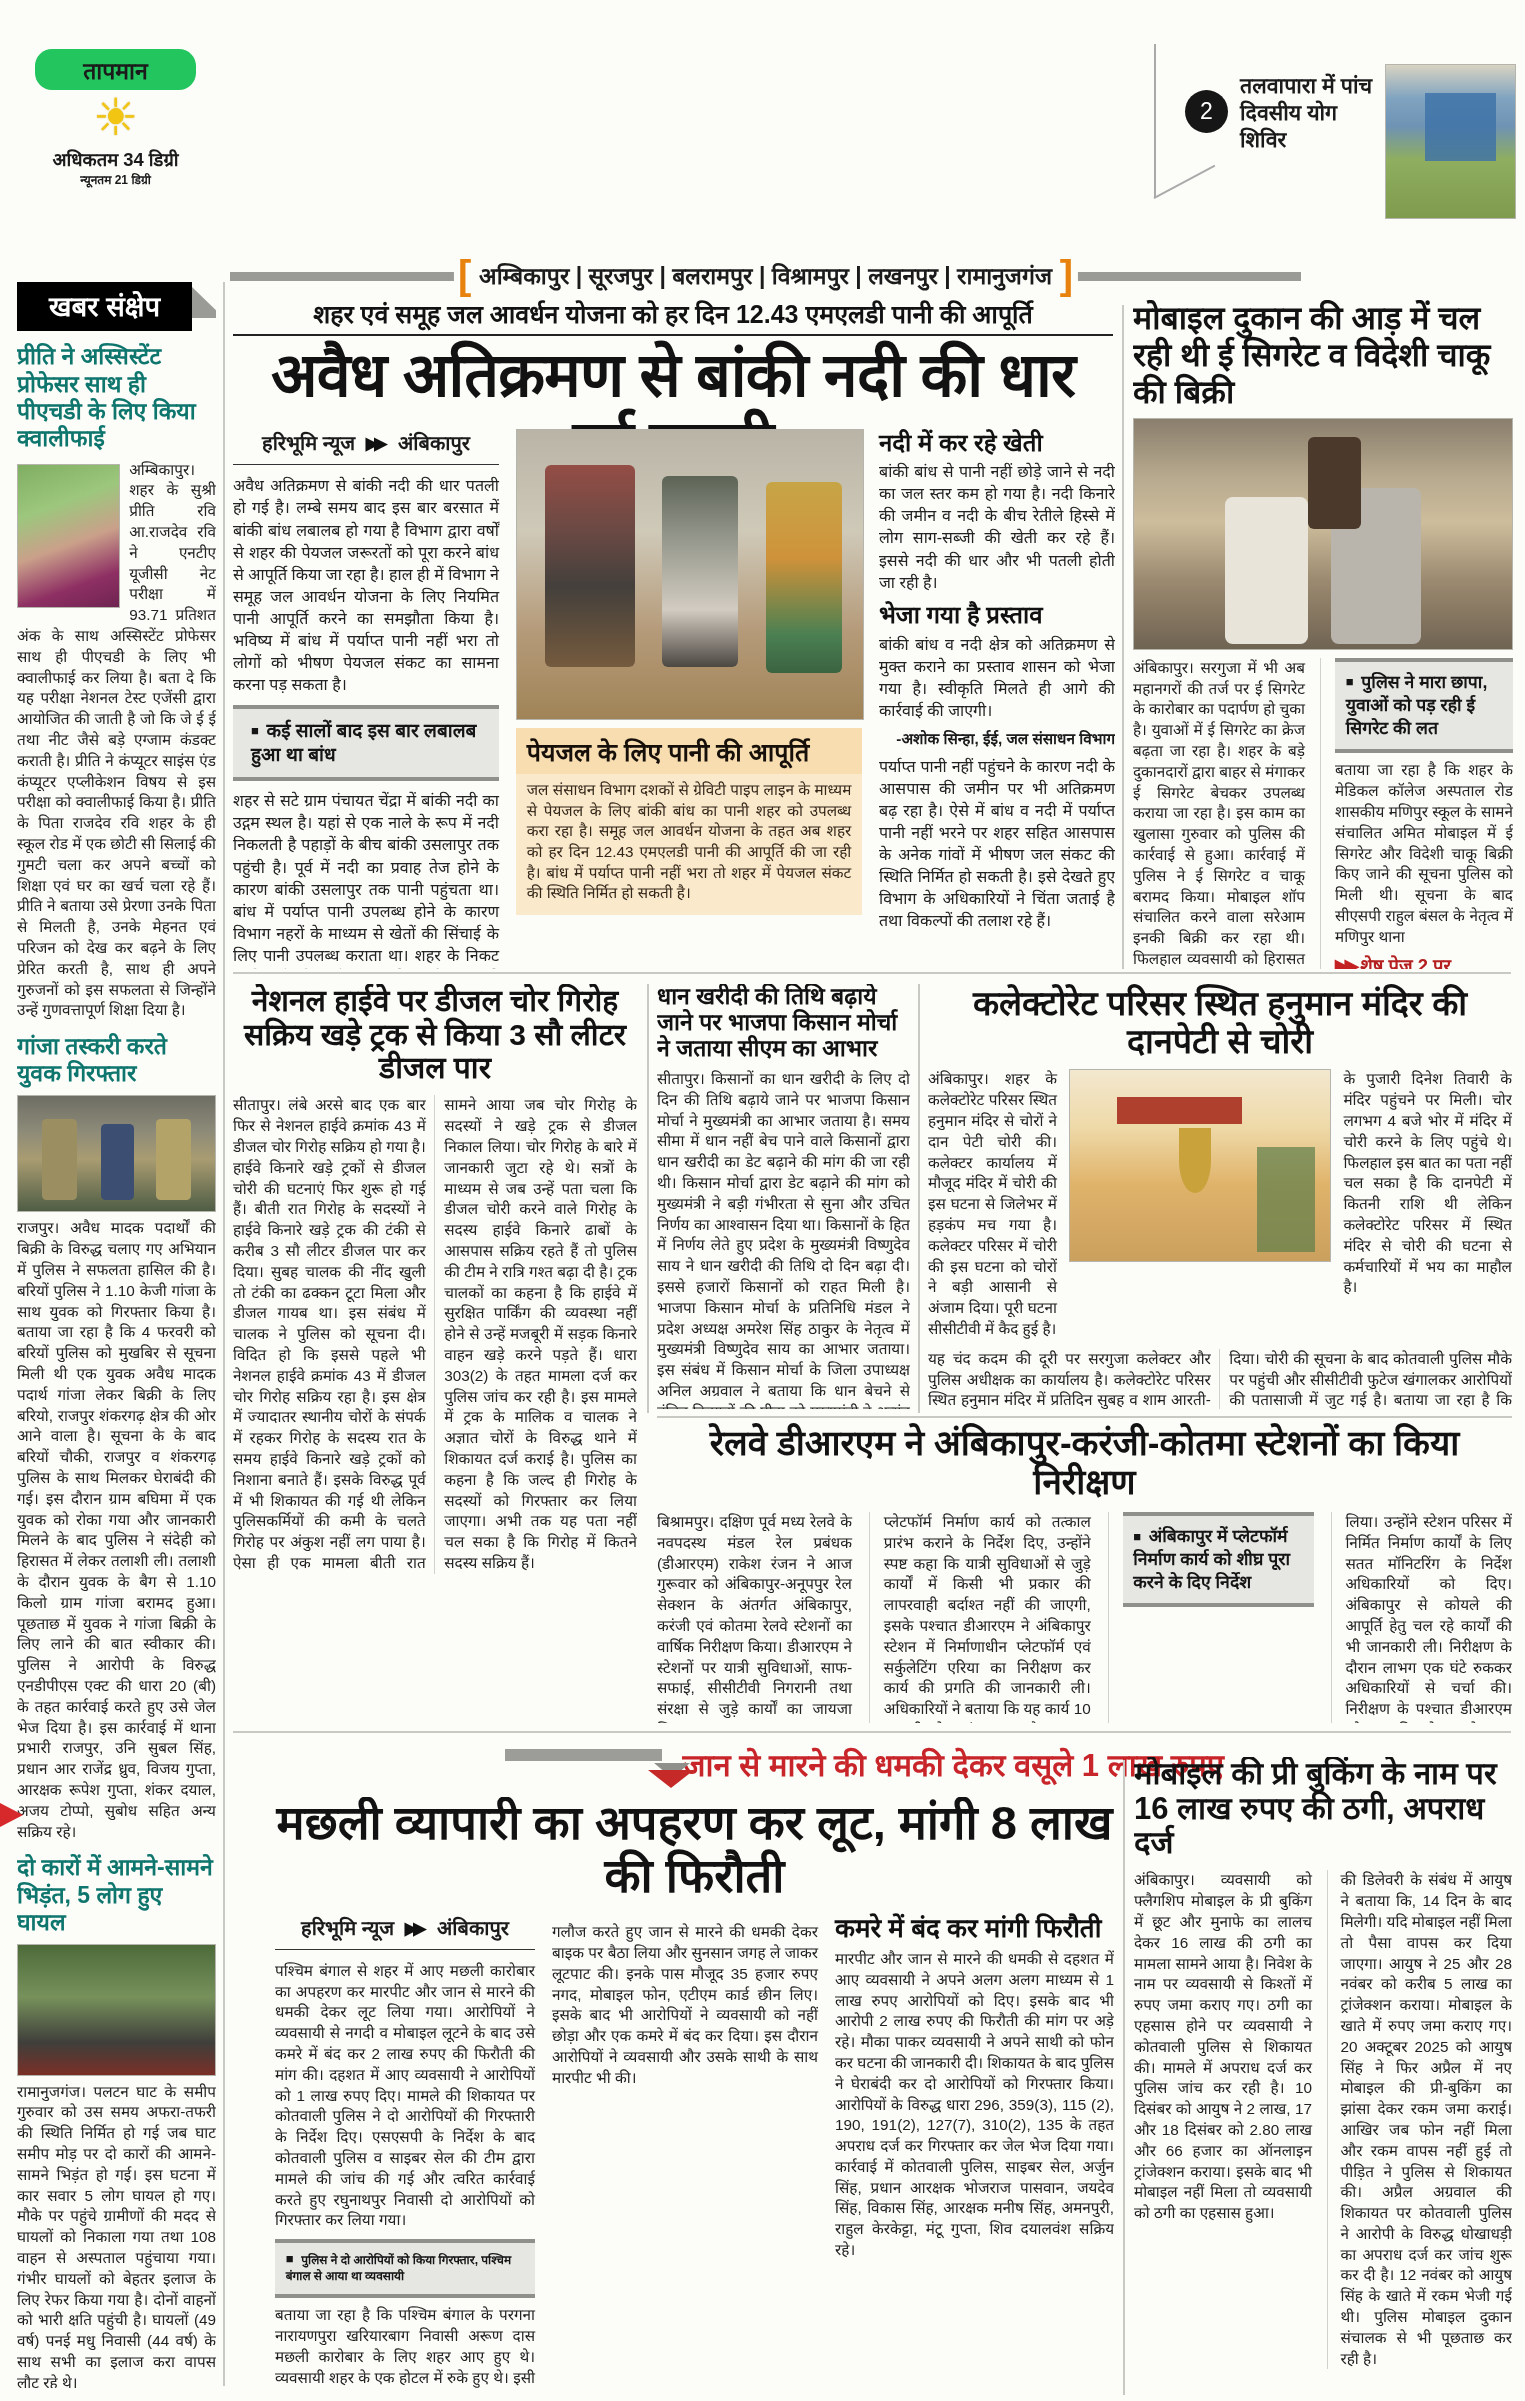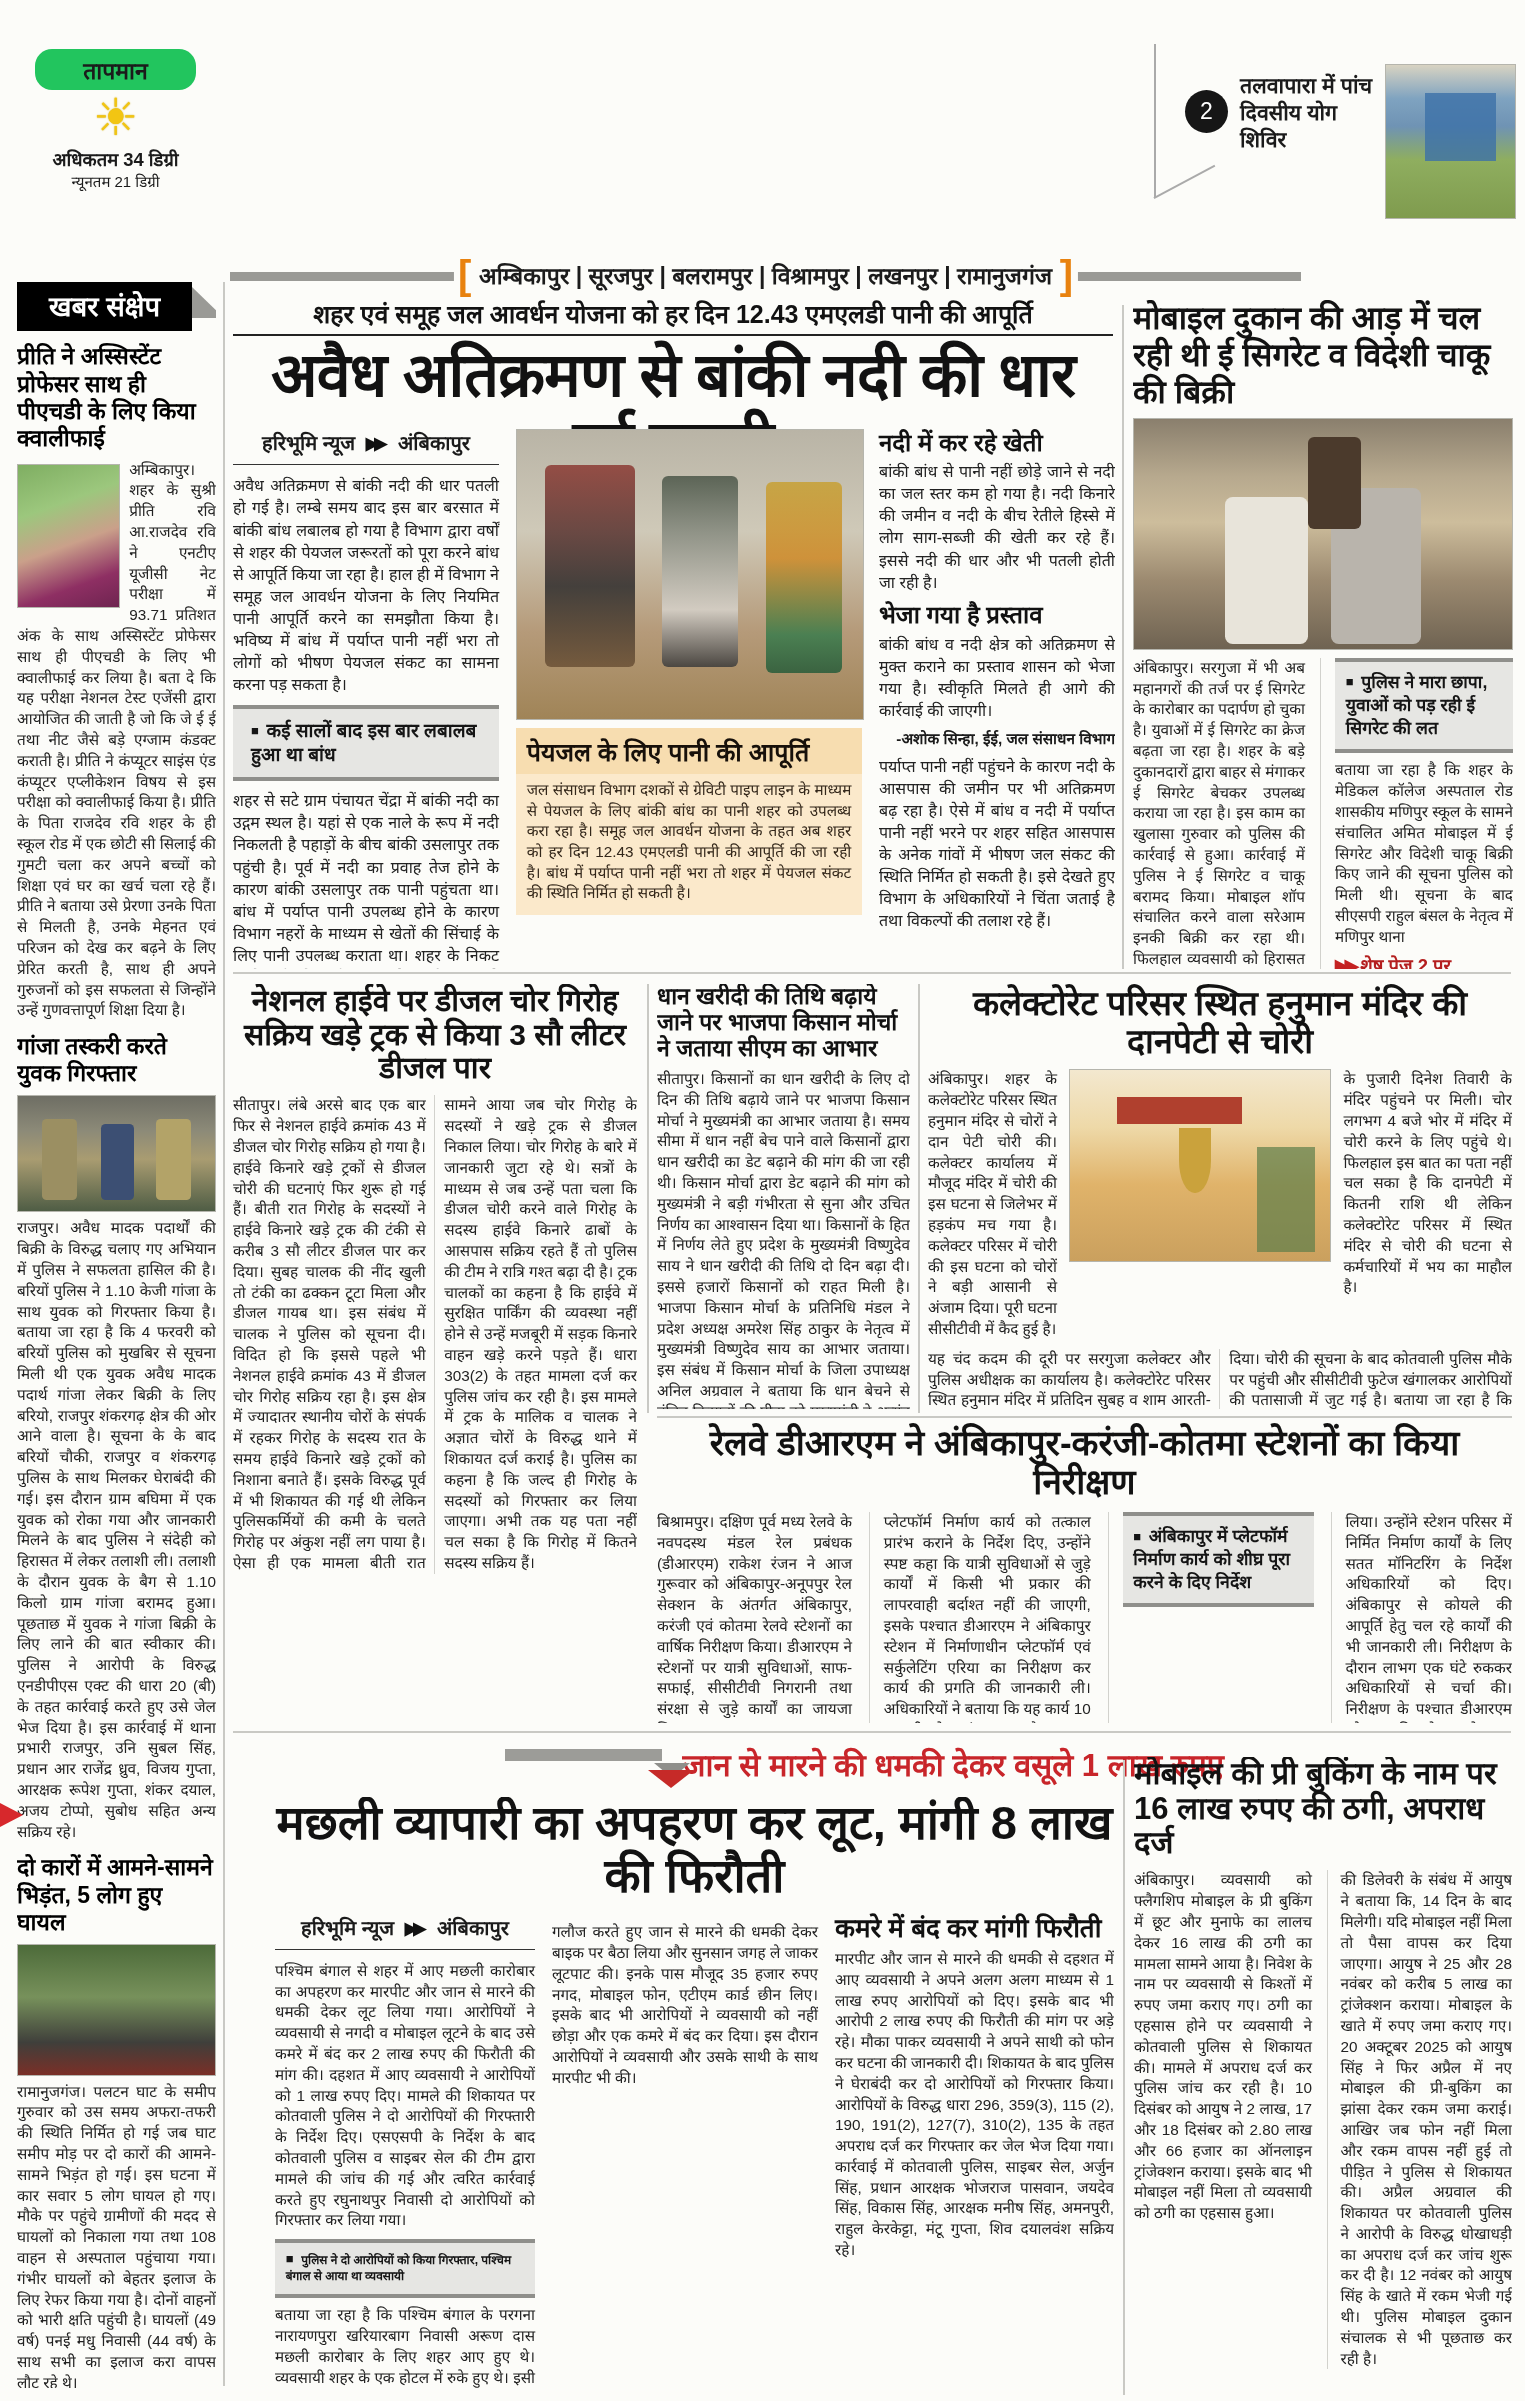--- a/index.html
+++ b/index.html
@@ -17,35 +17,35 @@
   .qbox .sq:before{content:"■";font-size:13px;margin-right:7.7px;position:relative;top:-1.5px;}
   .byline{display:flex;justify-content:center;align-items:center;gap:10.7px;font-weight:700;font-size:20px;border-bottom:1.5px solid #333;padding-bottom:7.7px;margin-bottom:10.7px;}
   .byline .arr:before{content:"▶▶";letter-spacing:-4.6px;font-size:17px;color:#111;margin-right:4.6px;}
   .jumpref{color:#b41f1f;font-weight:700;}
   .jumpref:before{content:"▶▶";letter-spacing:-4.6px;color:#c42222;margin-right:6.1px;}
   .subhead{font-weight:700;font-size:24px;line-height:1.15;color:#111;margin:7.7px 0 4.6px 0;}
   .attr{font-weight:700;font-size:15.3px;}
   .capbox{background:#fbe9cb;padding:7.7px 10.7px 10.7px 10.7px;}
   .capbox .cap-t{font-weight:700;font-size:25px;color:#17100a;background:#f7ddb0;margin:-7.7px -10.7px 6.1px -10.7px;padding:6.1px 10.7px;}
   .capbox .cap-b{font-size:15.3px;line-height:1.35;text-align:justify;color:#33271a;}
-  .brief-hd{font-weight:700;font-size:23px;line-height:1.18;margin:12.2px 0 7.7px 0;color:#000000;}
+  .brief-hd{font-weight:700;font-size:23px;line-height:1.18;margin:12.2px 0 7.7px 0;color:#0f766e;}
   .banner{position:relative;background:#000000;color:#fff;font-weight:700;font-size:27.5px;text-align:center;padding:4.6px 0 7.7px 0;width:88%;}
   .banner:after{content:"";position:absolute;right:-32px;top:4.6px;border-left:32px solid #9a9a96;border-top:31px solid transparent;}
   .redtxt{color:#c8252a;}
 </style>
 </head>
 <body>
 
 <div class="page">
 
   <div class="abs" style="left:35px;top:49px;width:161px;">
     <div style="background:#22c55e;border-radius:17px;text-align:center;font-weight:700;font-size:23px;padding:4.6px 0;">तापमान</div>
     <div class="ctr" style="font-size:51px;color:#f2c513;line-height:1.1;text-shadow:0 0 1.5px #caa50a;">☀</div>
     <div class="ctr" style="font-weight:700;font-size:18.4px;">अधिकतम 34 डिग्री</div>
-    <div class="ctr" style="font-weight:400;font-size:15px;">न्यूनतम 21 डिग्री</div>
+    <div class="ctr" style="font-weight:700;font-size:12px;">न्यूनतम 21 डिग्री</div>
   </div>
 
 
   <div class="abs" style="left:230px;top:257px;width:1071px;height:38px;">
     <div class="abs" style="left:0;top:15.3px;width:1071px;height:9.2px;background:#9a9a96;"></div>
     <div class="abs" style="left:50%;transform:translateX(-50%);top:-4.6px;background:#fcfcf9;display:flex;align-items:center;padding:0 4.6px;">
       <span style="color:#e8820f;font-weight:700;font-size:40px;line-height:0.9;">[</span>
       <span style="font-weight:700;font-size:23px;padding:6.1px 7.7px;white-space:nowrap;">अम्बिकापुर | सूरजपुर | बलरामपुर | विश्रामपुर | लखनपुर | रामानुजगंज</span>
       <span style="color:#e8820f;font-weight:700;font-size:40px;line-height:0.9;">]</span>
     </div>

